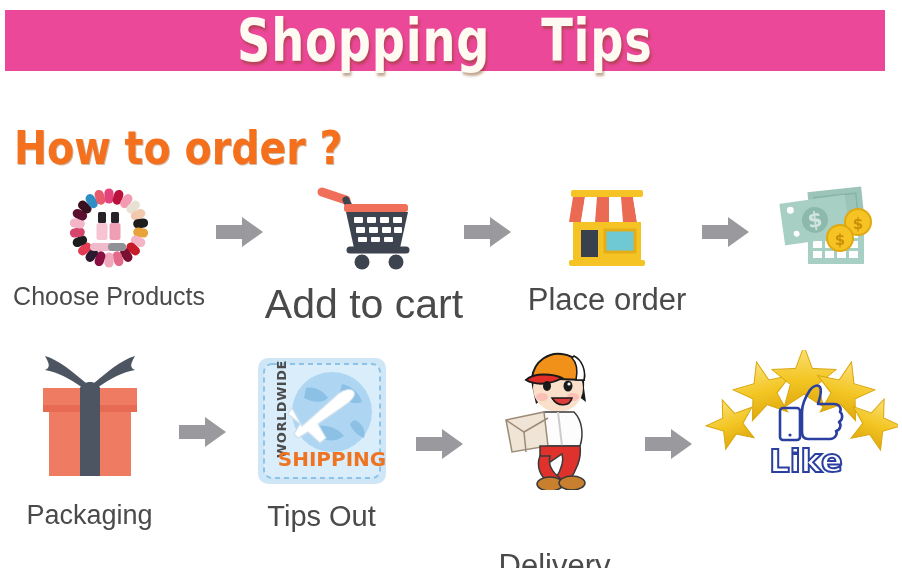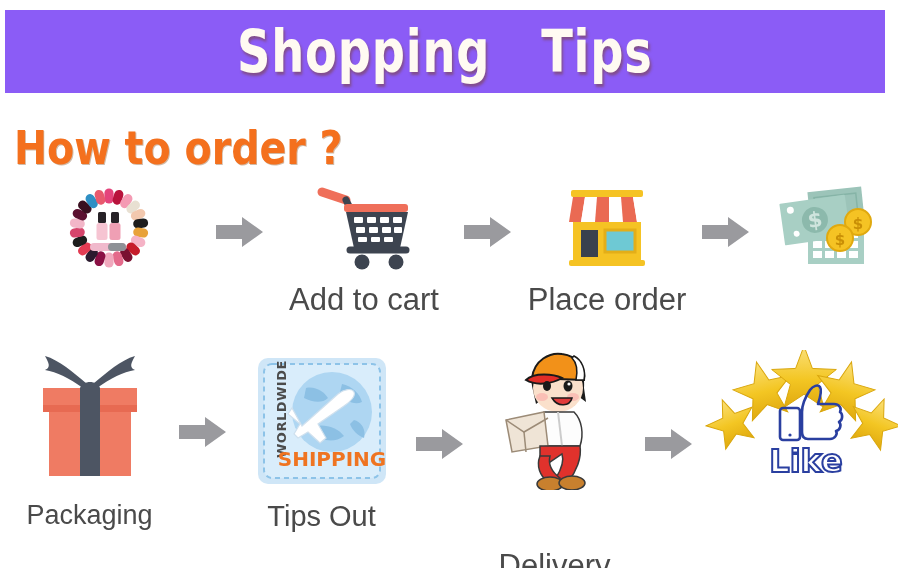--- a/index.html
+++ b/index.html
@@ -7,22 +7,22 @@
     width:902px;height:568px;
     background:#ffffff;
     font-family:"Liberation Sans", sans-serif;
     overflow:hidden;
     position:relative;
   }
 
   
   #header-banner{
     position:absolute; left:5px; top:10px;
-    width:880px; height:83px;
-    background:#8b5cf6;
+    width:880px; height:61px;
+    background:#ec4899;
     display:flex; align-items:center; justify-content:center;
   }
   #banner-title{
     font-family:"DejaVu Sans", sans-serif;
     font-weight:bold;
     font-size:58px;
     letter-spacing:1px;
     color:#fffaf2;
     transform:scaleX(0.80);
     transform-origin:center;
@@ -74,21 +74,21 @@
   .arrow{
     flex:0 0 auto;
     align-self:flex-start;
     margin-top:34px;
   }
 
   
   .s-choose   { width:214px; }
   .s-choose   .step-label{ font-size:25px; }
   .s-cart     { width:200px; }
-  .s-cart     .step-label{ font-size:31px; }
+  .s-cart     .step-label{ font-size:41px; }
   .s-order    { width:190px; }
   .s-order    .step-label{ font-size:31px; }
   .s-chart    { width:150px; }
   .s-chart    .step-label{ font-size:33px; }
 
   .s-pack     { width:180px; }
   .s-pack     .step-label{ font-size:27px; }
   .s-ship     { width:190px; }
   .s-ship     .step-label{ font-size:29px; }
   .s-deliv    { width:182px;gap:48px; }
@@ -143,20 +143,21 @@
         <g>
           <rect x="49" y="30" width="8" height="11" rx="1.5" fill="#272227"></rect>
           <rect x="47.5" y="41" width="11" height="17" rx="2.5" fill="#f6c4d2"></rect>
           <rect x="62" y="30" width="8" height="11" rx="1.5" fill="#272227"></rect>
           <rect x="60.5" y="41" width="11" height="17" rx="2.5" fill="#ef9fb4"></rect>
           <rect x="41" y="61" width="36" height="8" rx="4" fill="#f0b9cc"></rect>
           <rect x="59" y="61" width="18" height="8" rx="4" fill="#8e9196"></rect>
         </g>
       </svg>
     </div>
+    <div class="step-label">Choose  Products</div>
   </div>
 
   <div class="arrow">
     <svg width="48" height="32" viewBox="0 0 48 32" aria-hidden="true">
       <polygon points="0,9 26,9 26,1 47,16 26,31 26,23 0,23" fill="#9a9a9e"></polygon>
     </svg>
   </div>
 
   <div class="step s-cart">
     <div class="step-icon">

